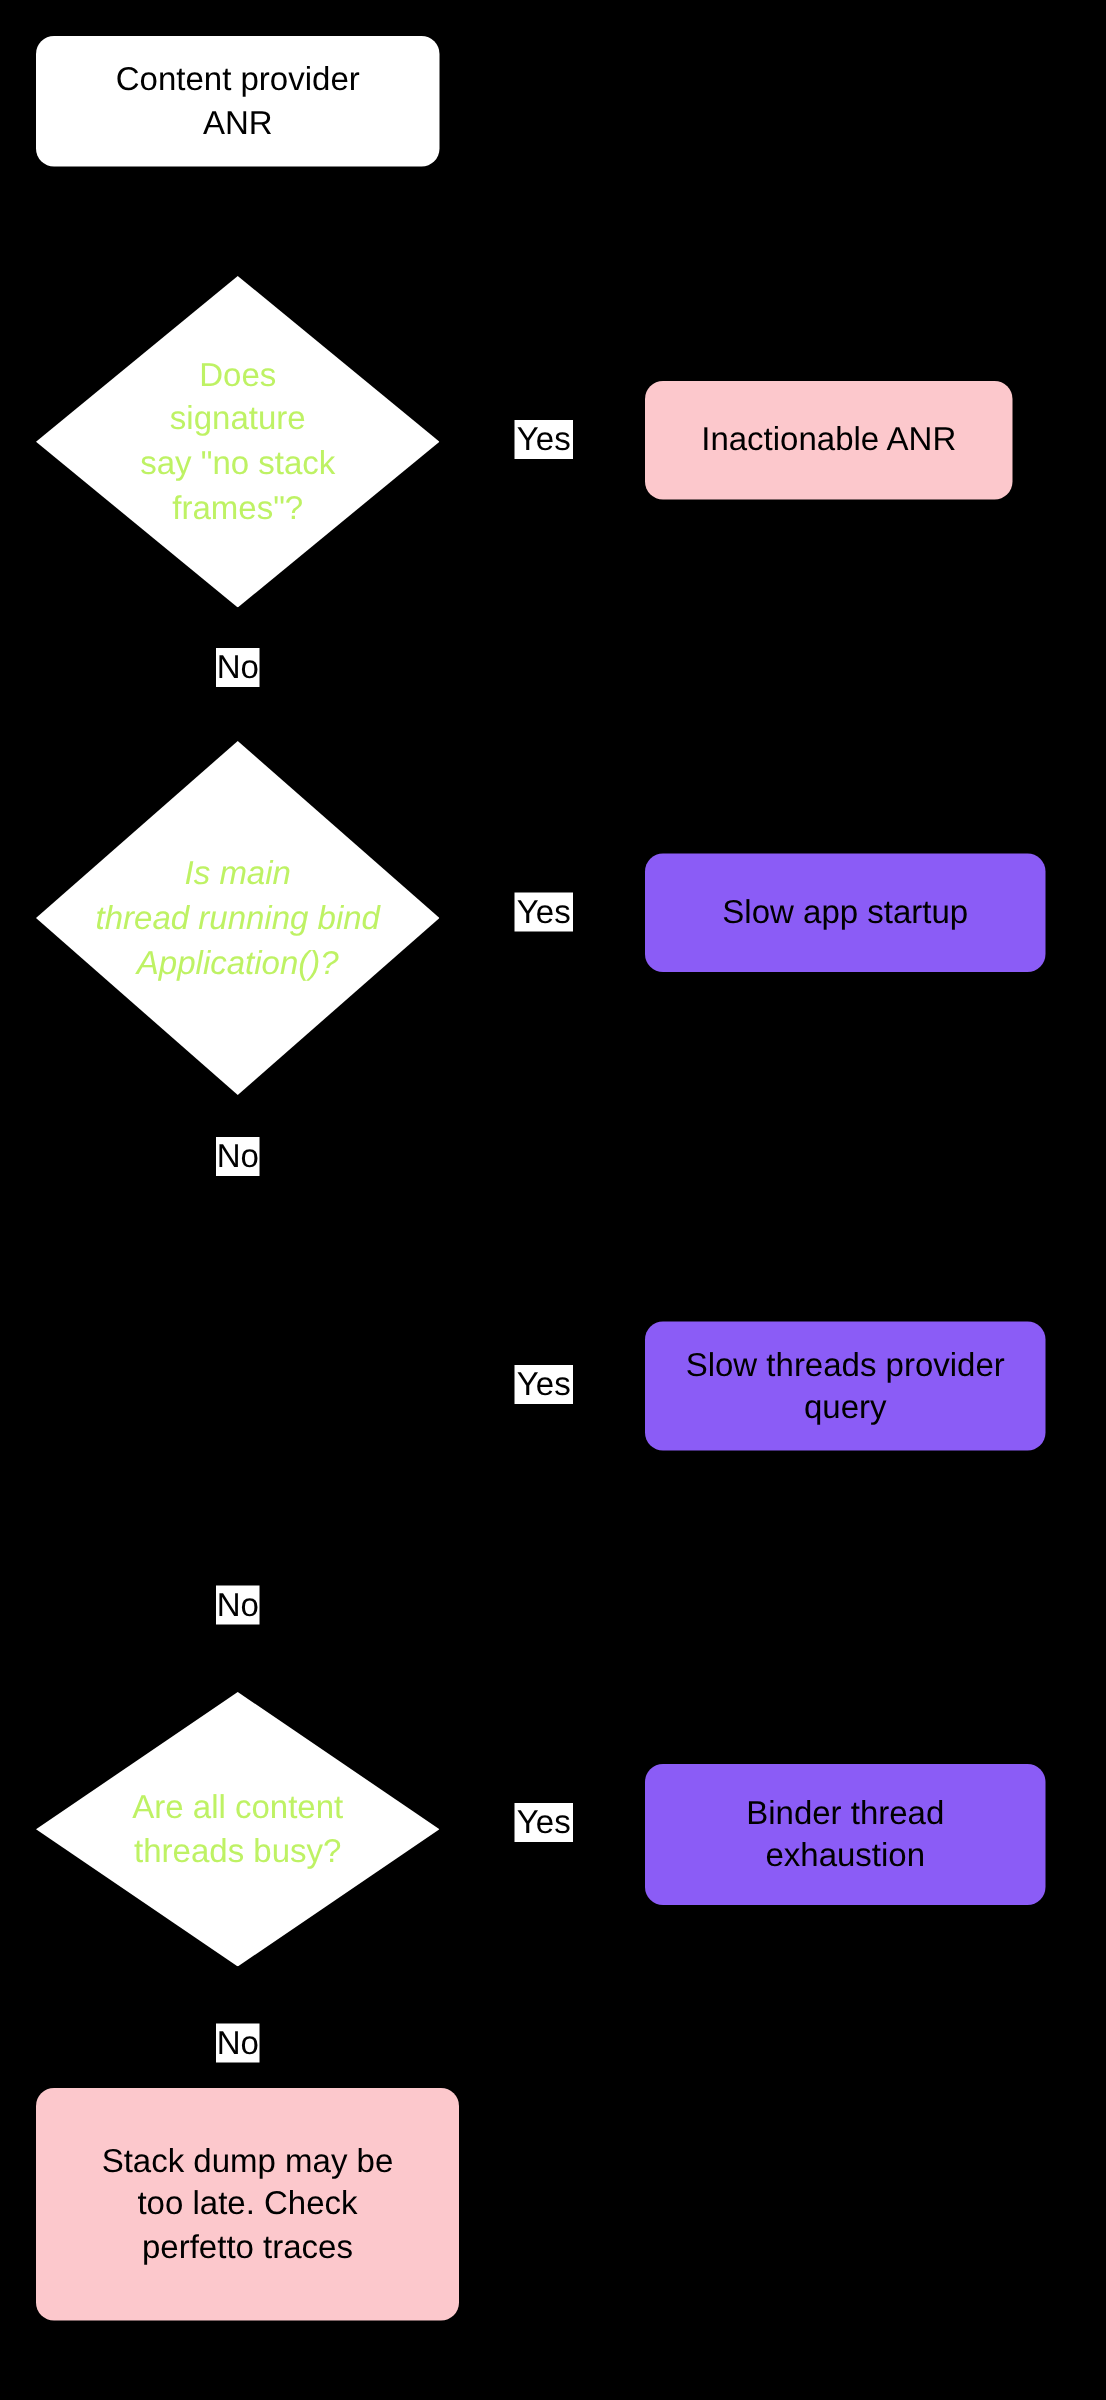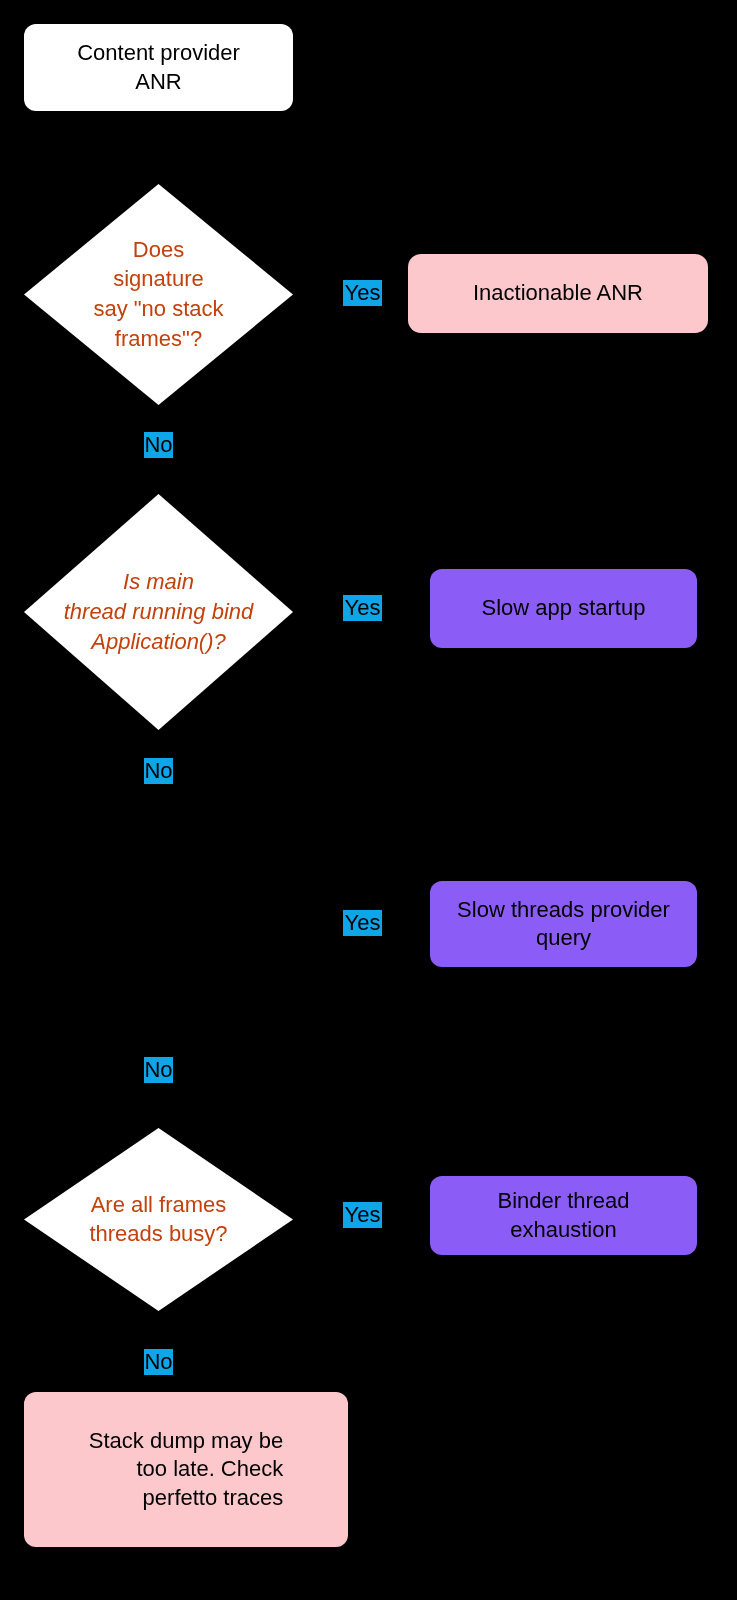--- a/index.html
+++ b/index.html
@@ -52,32 +52,32 @@
     width: 100%;
     height: 100%;
     background: #FFFFFF;
     clip-path: polygon(50% 0%, 100% 50%, 50% 100%, 0% 50%);
   }
   .diamond-label {
     position: absolute;
     left: 0;
     width: 100%;
     text-align: center;
-    color: #c2410c;
+    color: #bef264;
     font-size: 22px;
     line-height: 1.36;
     white-space: pre-line;
     top: 50%;
     transform: translateY(-50%);
   }
 
   
   .edge-label {
     position: absolute;
-    background: #0ea5e9;
+    background: #ffffff;
     color: #000000;
     font-size: 22px;
     line-height: 26px;
     height: 26px;
     text-align: center;
     white-space: nowrap;
   }
 
   
   .connector {
@@ -136,21 +136,21 @@
   <div class="diamond-wrap" style="left:24px; top:184px; width:269px; height:221px;">
     <div class="diamond-shape"></div>
     <div class="diamond-label">Does
 signature
 say "no stack
 frames"?</div>
   </div>
 
   <div class="edge-label" style="left:343px; top:280px; width:39px;">Yes</div>
 
-  <div class="node-box pink" style="left:408px; top:254px; width:300px; height:79px;border-radius:13px;">Inactionable ANR</div>
+  <div class="node-box pink" style="left:430px; top:254px; width:245px; height:79px;">Inactionable ANR</div>
 
   <div class="edge-label" style="left:144px; top:432px; width:29px;">No</div>
 
   <div class="diamond-wrap" style="left:24px; top:494px; width:269px; height:236px;font-style:italic;">
     <div class="diamond-shape"></div>
     <div class="diamond-label">Is main
 thread running bind
 Application()?</div>
   </div>
 
@@ -163,28 +163,28 @@
 
   <div class="edge-label" style="left:343px; top:910px; width:39px;">Yes</div>
 
   <div class="node-box green" style="left:430px; top:881px; width:267px; height:86px;">Slow threads provider
 query</div>
 
   <div class="edge-label" style="left:144px; top:1057px; width:29px;">No</div>
 
   <div class="diamond-wrap" style="left:24px; top:1128px; width:269px; height:183px;">
     <div class="diamond-shape"></div>
-    <div class="diamond-label">Are all frames
+    <div class="diamond-label">Are all content
 threads busy?</div>
   </div>
 
   <div class="edge-label" style="left:343px; top:1202px; width:39px;">Yes</div>
 
-  <div class="node-box green" style="left:430px; top:1176px; width:267px; height:79px;">Binder thread
+  <div class="node-box green" style="left:430px; top:1176px; width:267px; height:94px;">Binder thread
 exhaustion</div>
 
   <div class="edge-label" style="left:144px; top:1349px; width:29px;">No</div>
 
-  <div class="node-box pink" style="left:24px; top:1392px; width:324px; height:155px;text-align:right;">Stack dump may be
+  <div class="node-box pink" style="left:24px; top:1392px; width:282px; height:155px;">Stack dump may be
 too late. Check
 perfetto traces</div>
 
 </div>
 
 </body></html>

